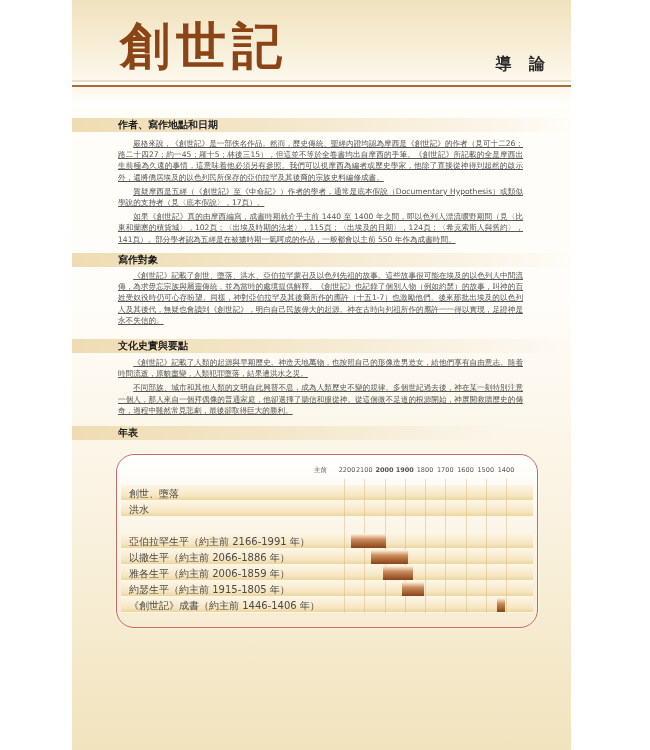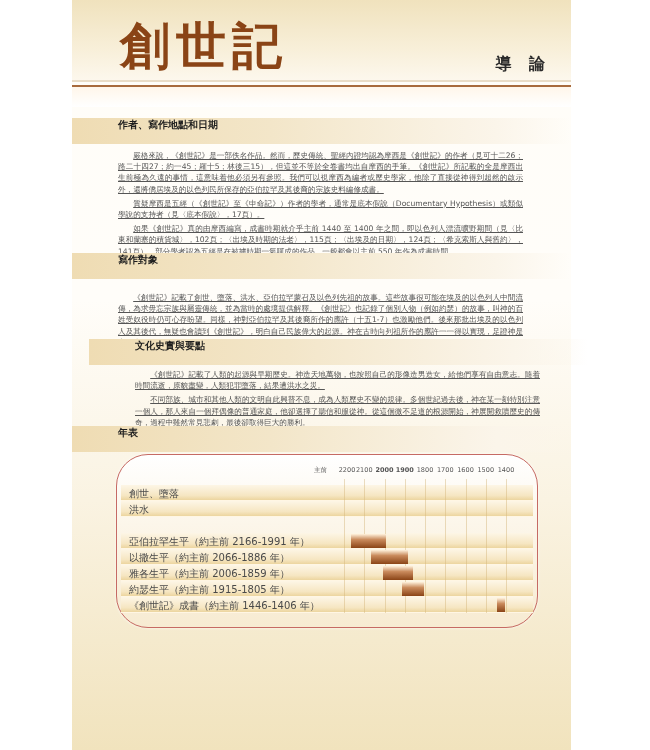--- a/index.html
+++ b/index.html
@@ -25,40 +25,40 @@
       position: absolute; left: 48px; top: 16px; font-size: 50px; font-weight: bold;
       color: #8a4416; letter-spacing: 6px; line-height: 60px;
       font-family: "DejaVu Sans", sans-serif;
     }
     .intro-label {
       position: absolute; right: 20px; top: 54px; font-size: 16px; font-weight: bold;
       color: #2a2a2a; letter-spacing: 6px;
     }
     .section { position: absolute; left: 0; width: 499px; }
     .section-head {
-      height: 26px; line-height: 14px; font-size: 10px; font-weight: bold; color: #1e1e1e;
+      height: 14px; line-height: 14px; font-size: 10px; font-weight: bold; color: #1e1e1e;
       padding-left: 46px;
       background: linear-gradient(to right, #efdcb3 0%, #f3e6c9 40%, #fbf5ea 85%, rgba(255,255,255,0) 100%);
     }
     .para {
       font-size: 7.6px; line-height: 11.2px; color: #555; margin: 0;
       padding-left: 46px; padding-right: 48px; text-indent: 2em; text-align: justify; text-decoration: underline;
     }
     .para + .para { margin-top: 3px; }
     .sec1 { top: 118px; }
     .sec1 .section-head { margin-bottom: 6px; }
     .sec2 { top: 253px; }
-    .sec2 .section-head { margin-bottom: 13px; }
-    .sec3 { top: 339px; padding-left: 17px; }
+    .sec2 .section-head { margin-bottom: 3px; }
+    .sec3 { top: 339px; }
     .sec3 .section-head { margin-bottom: 4px; }
     .sec4 { top: 426px; }
 
     .timeline-box {
       position: absolute; left: 44px; top: 454px; width: 420px; height: 172px;
-      border: 1.5px solid #c66a64; border-radius: 32px;
+      border: 1.5px solid #c66a64; border-radius: 18px;
       background: linear-gradient(to bottom, #ffffff 0%, #fcf6ea 40%, #f7ebd2 100%);
       box-shadow: 0 0 3px rgba(255,255,255,0.8);
     }
     .axis-label { position: absolute; top: 11px; font-size: 6.5px; color: #555; white-space: nowrap; transform: translateX(-50%); }
     .axis-prefix { position: absolute; top: 11px; font-size: 6.5px; color: #555; }
     .row {
       position: absolute; left: 4px; width: 412px; height: 15px;
       background: linear-gradient(to bottom, #fdf6e6 0%, #f6e6c2 70%, #ecd59f 100%);
       border-bottom: 1px solid #fff6e4;
     }

